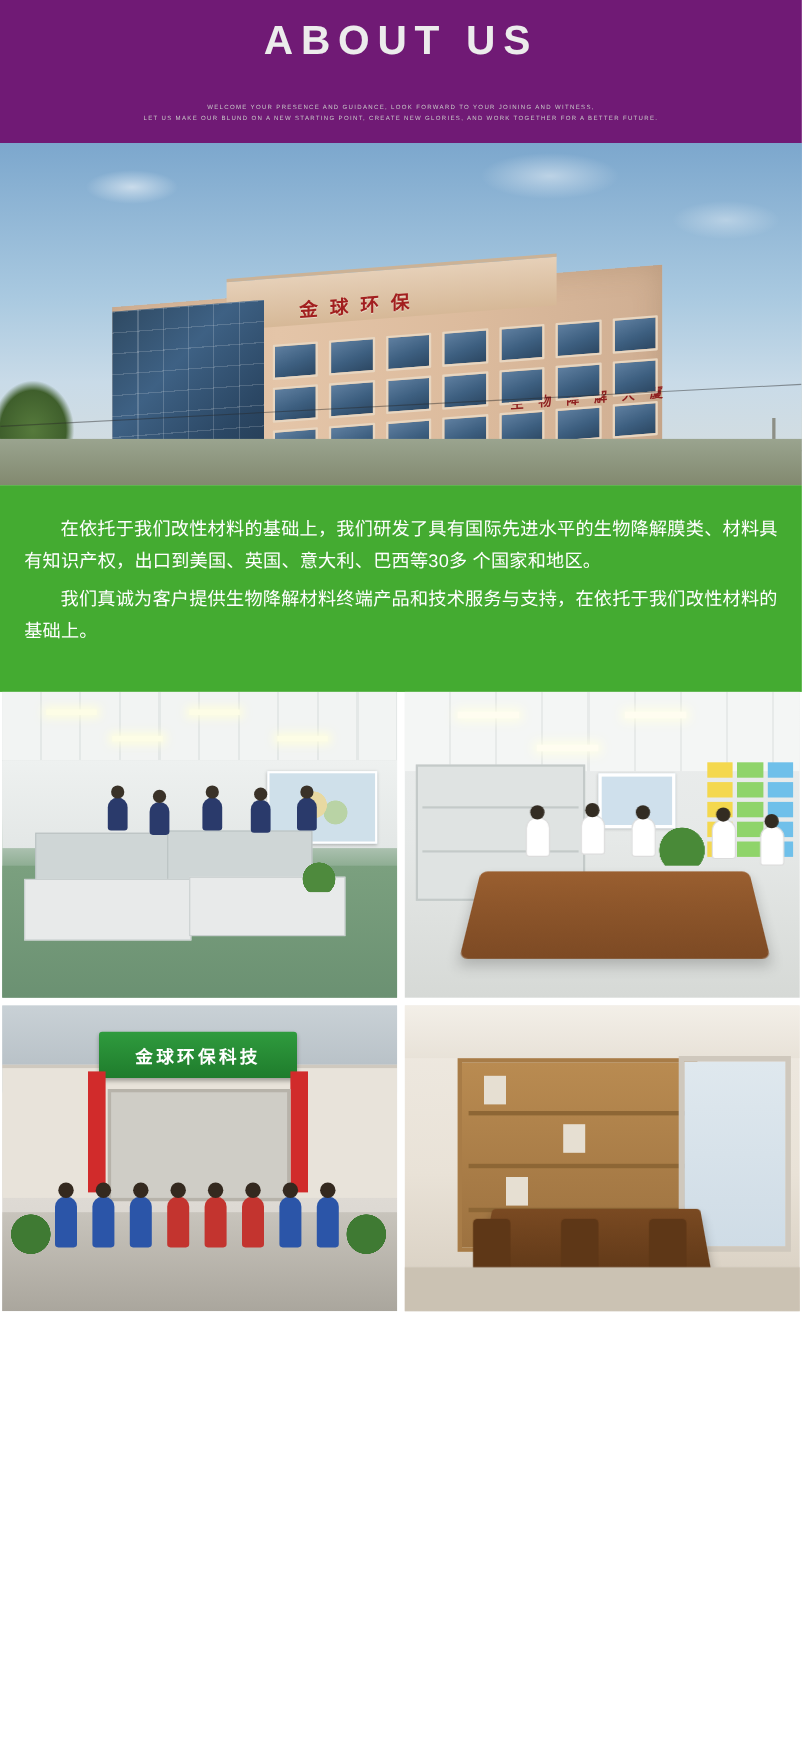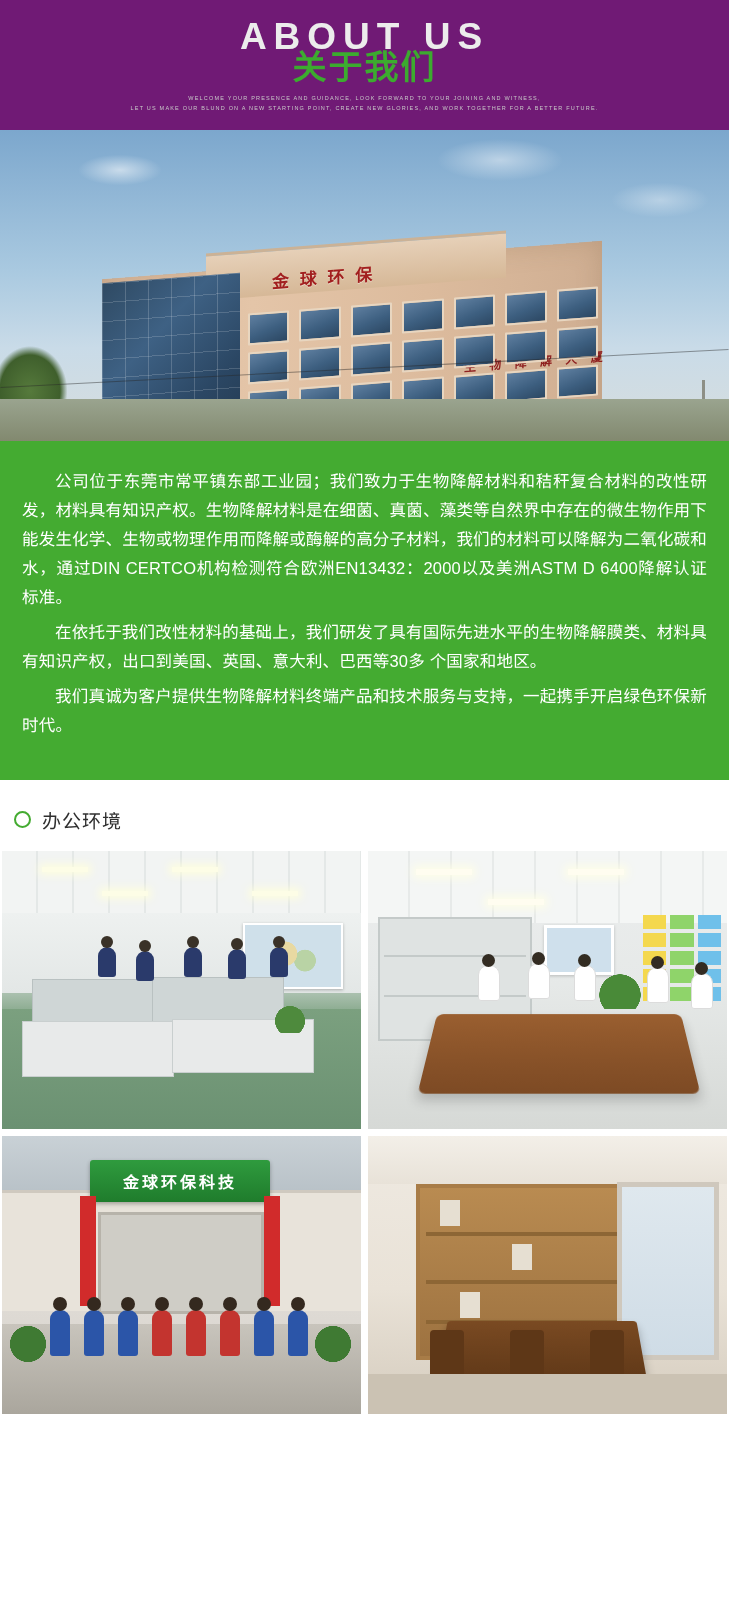--- a/index.html
+++ b/index.html
@@ -312,21 +312,20 @@
 
   .footer-head { padding-bottom: 34px; }
 </style>
 </head>
 <body>
 
 <div class="page">
 
   <div class="header">
     <div class="header-ghost">ABOUT US</div>
-    <div class="header-title">关于我们</div>
     <div class="header-sub">
       <div>WELCOME YOUR PRESENCE AND GUIDANCE, LOOK FORWARD TO YOUR JOINING AND WITNESS,</div>
       <div>LET US MAKE OUR BLUND ON A NEW STARTING POINT, CREATE NEW GLORIES, AND WORK TOGETHER FOR A BETTER FUTURE.</div>
     </div>
   </div>
 
   <div class="hero">
     <div class="sky"></div>
     <div class="clouds"></div>
     <div class="tree"></div>
@@ -368,29 +367,24 @@
         <i></i>
         <i></i>
     </div>
     <div class="wire"></div>
     <div class="wire2"></div>
     <div class="pole"></div>
     <div class="ground"></div>
   </div>
 
   <div class="intro">
-    <p>公司位于东莞市常平镇东部工业园；我们致力于生物降解材料和秸秆复合材料的改性研发，材料具有知识产权。生物降解材料是在细菌、真菌、藻类等自然界中存在的微生物作用下能发生化学、生物或物理作用而降解或酶解的高分子材料，我们的材料可以降解为二氧化碳和水，通过DIN CERTCO机构检测符合欧洲EN13432：2000以及美洲ASTM D 6400降解认证标准。</p>
     <p>在依托于我们改性材料的基础上，我们研发了具有国际先进水平的生物降解膜类、材料具有知识产权，出口到美国、英国、意大利、巴西等30多 个国家和地区。</p>
-    <p>我们真诚为客户提供生物降解材料终端产品和技术服务与支持，一起携手开启绿色环保新时代。</p>
+    <p>我们真诚为客户提供生物降解材料终端产品和技术服务与支持，在依托于我们改性材料的基础上。</p>
   </div>
 
-  <div class="section-head">
-    <span class="ring"></span>
-    <span class="label">办公环境</span>
-  </div>
 
   <div class="grid">
 
     <div class="ph ph-office1">
       <div class="ceil"></div>
       <span class="lamp" style="top:16px;left:40px"></span>
       <span class="lamp" style="top:16px;left:170px"></span>
       <span class="lamp" style="top:40px;left:100px"></span>
       <span class="lamp" style="top:40px;left:250px"></span>
       <div class="wall"></div>

